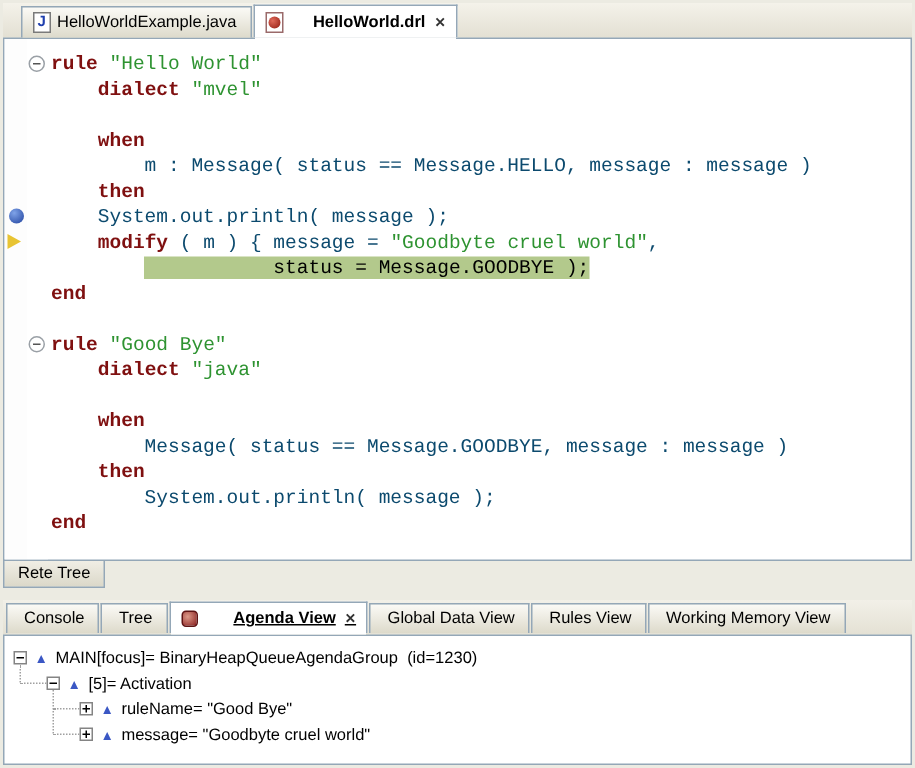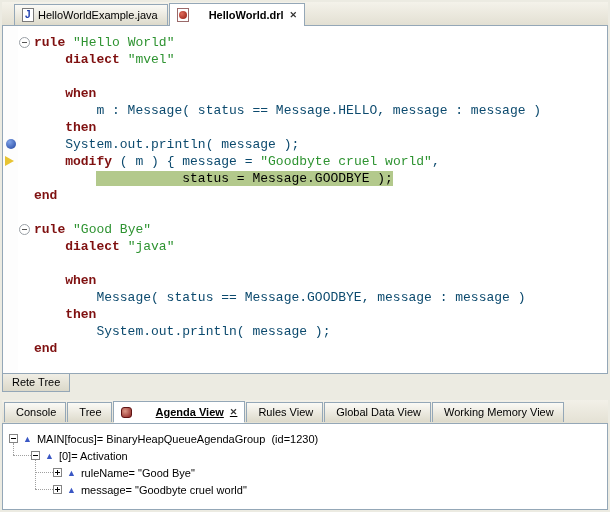--- a/index.html
+++ b/index.html
@@ -173,45 +173,45 @@
     </div>
     <div class="etab">
       <span class="tlabel">Tree</span>
     </div>
     <div class="etab active">
       <span class="vicon"></span>
       <span class="tlabel">Agenda View</span>
       <span class="tclose">✕</span>
     </div>
     <div class="etab">
+      <span class="tlabel">Global Data View</span>
+    </div>
+    <div class="etab">
       <span class="tlabel">Rules View</span>
-    </div>
-    <div class="etab">
-      <span class="tlabel">Global Data View</span>
     </div>
     <div class="etab">
       <span class="tlabel">Working Memory View</span>
     </div>
   </div>
 
 <div id="tree">
     <div class="guide h" style="left: 10px; top: 31px; width: 18px;"></div>
     <div class="guide h" style="left: 32px; top: 48px; width: 18px;"></div>
     <div class="guide h" style="left: 32px; top: 65px; width: 18px;"></div>
     <div class="guide v" style="left: 10px; top: 19px; height: 12px;"></div>
     <div class="guide v" style="left: 32px; top: 36px; height: 29px;"></div>
     <div class="trow" style="padding-left: 6px;">
       <span class="box"></span>
       <span class="tri">▲</span>
       <span class="tlbl">MAIN[focus]= BinaryHeapQueueAgendaGroup  (id=1230)</span>
     </div>
     <div class="trow" style="padding-left: 28px;">
       <span class="box"></span>
       <span class="tri">▲</span>
-      <span class="tlbl">[0]= Activation</span>
+      <span class="tlbl">[5]= Activation</span>
     </div>
     <div class="trow" style="padding-left: 50px;">
       <span class="box plus"></span>
       <span class="tri">▲</span>
       <span class="tlbl">ruleName= "Good Bye"</span>
     </div>
     <div class="trow" style="padding-left: 50px;">
       <span class="box plus"></span>
       <span class="tri">▲</span>
       <span class="tlbl">message= "Goodbyte cruel world"</span>

